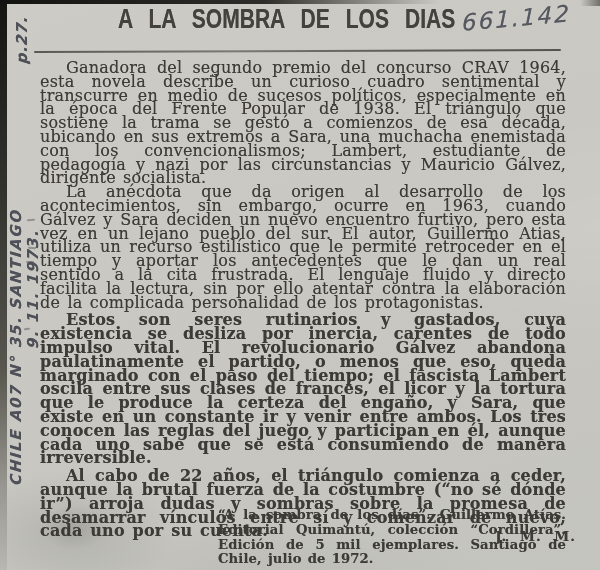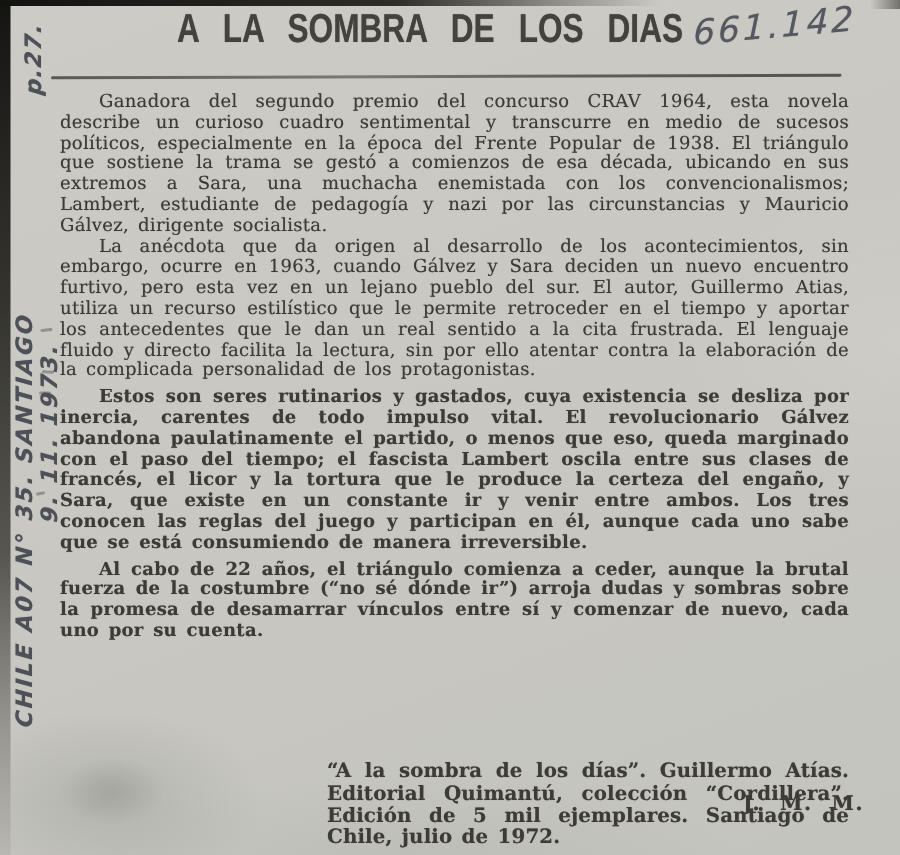--- a/index.html
+++ b/index.html
@@ -36,21 +36,21 @@
   
   .title{position:absolute;left:118px;top:4px;margin:0;
     font-family:"Liberation Sans", sans-serif;font-weight:700;font-size:27px;
     color:#44423c;letter-spacing:0;word-spacing:13px;white-space:nowrap;
     transform:scaleX(.78);transform-origin:left top;
     text-shadow:0 0 .6px rgba(68,66,60,.7);}
   .rule{position:absolute;left:34px;top:50px;width:527px;height:2px;border-radius:1px;
     background:linear-gradient(90deg,#45443e,#6b6a63 38%,#4a4943 70%,#3f3e38 100%);
     opacity:.85;transform:rotate(-.2deg);}
   .body-text{position:absolute;left:40px;top:61px;width:526px;
-    font-size:12px;line-height:13.8px;text-align:justify;
+    font-size:16px;line-height:13.8px;text-align:justify;
     letter-spacing:.2px;word-spacing:2px;
     text-shadow:0 0 .5px rgba(61,59,53,.55);}
   .body-text p{margin:0;text-indent:26px;}
   .body-text p.gap{margin-top:4px;font-weight:bold;}
   .signature{position:absolute;right:24px;top:484px;font-weight:700;font-size:13.5px;
     letter-spacing:1px;word-spacing:7px;text-shadow:0 0 .5px rgba(61,59,53,.55);margin-top:44px;}
   .colophon{position:absolute;left:218px;top:508px;width:348px;
     font-weight:700;font-size:13.2px;line-height:14.8px;text-align:justify;
     letter-spacing:.1px;word-spacing:1.5px;text-shadow:0 0 .5px rgba(61,59,53,.55);}
   

